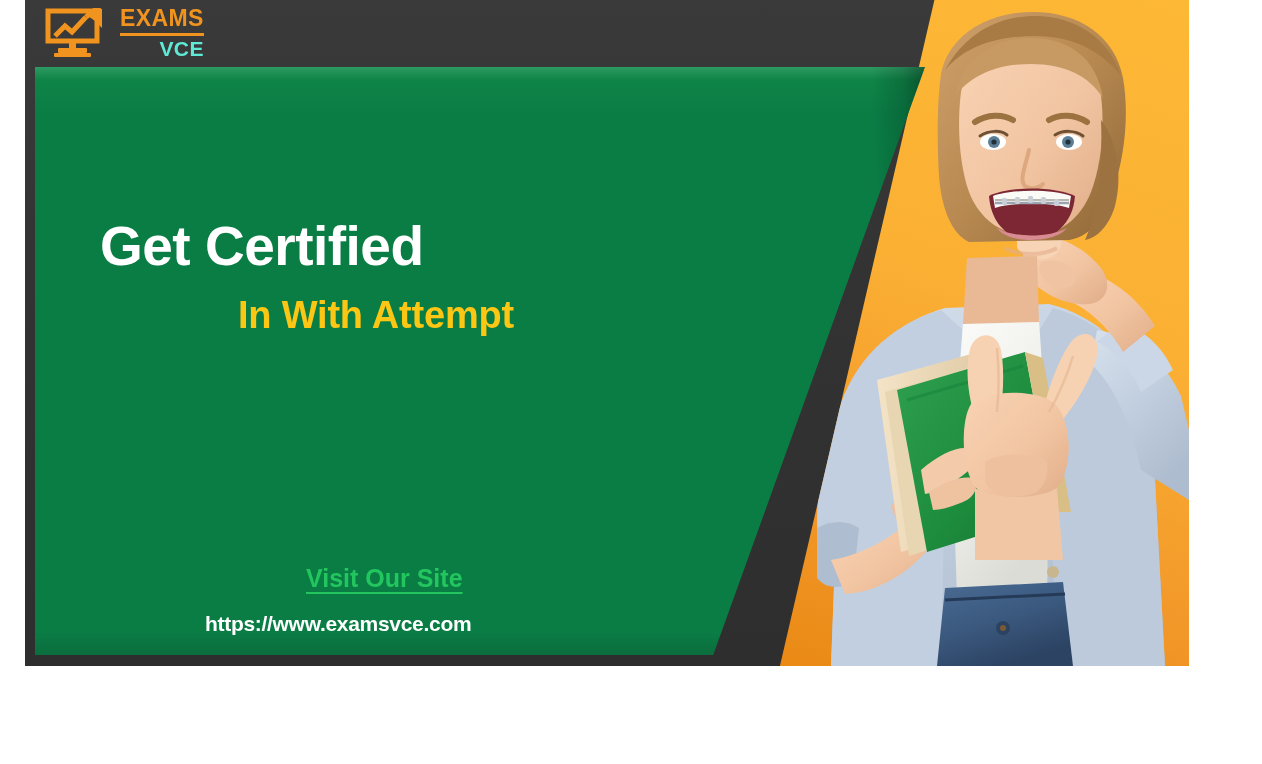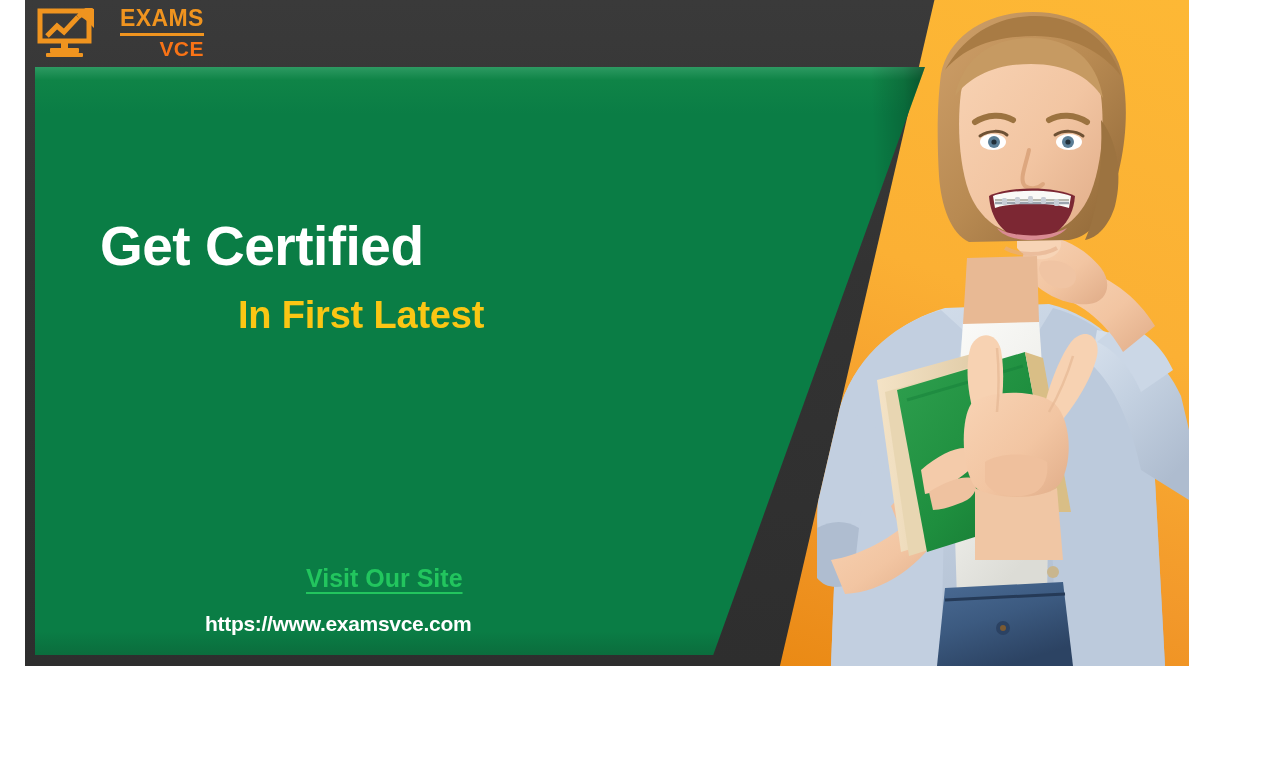--- a/index.html
+++ b/index.html
@@ -86,25 +86,25 @@
     width: 890px;
     height: 588px;
     background: linear-gradient(268deg, rgba(0,0,0,0.38) 0%, rgba(0,0,0,0.16) 2.4%, rgba(0,0,0,0) 6%);
     clip-path: polygon(0% 0%, 100% 0%, 76.2% 100%, 0% 100%);
     pointer-events: none;
   }
 
   
   #logo {
     position: absolute;
-    left: 12px;
+    left: 20px;
     top: 7px;
     display: flex;
     align-items: center;
-    gap: 17px;
+    gap: 9px;
     z-index: 6;
   }
   #logo-mark { width: 66px; height: 50px; display: block; }
   #logo-words {
     display: flex;
     flex-direction: column;
     align-items: flex-end;
     line-height: 1;
   }
   .logo-top {
@@ -116,21 +116,21 @@
   }
   .logo-rule {
     width: 100%;
     height: 3px;
     background: #f0941f;
     margin: 1px 0 2px 0;
   }
   .logo-bottom {
     font-size: 21px;
     font-weight: bold;
-    color: #f97316;
+    color: #5eead4;
     letter-spacing: 0.4px;
   }
 
   
   #copy {
     position: absolute;
     left: 18px;
     top: 67px;
     width: 760px;
     height: 728px;
@@ -377,18 +377,18 @@
     </svg>
     <div id="logo-words">
       <div class="logo-top">EXAMS</div>
       <div class="logo-rule"></div>
       <div class="logo-bottom">VCE</div>
     </div>
   </div>
 
   <div id="copy">
     <div class="headline-1">Get Certified</div>
-    <div class="headline-2">In First Latest</div>
+    <div class="headline-2">In With Attempt</div>
     <div class="cta-label">Visit Our Site</div>
     <div class="cta-url">https://www.examsvce.com</div>
   </div>
 
 </div>
 
 </body></html>

